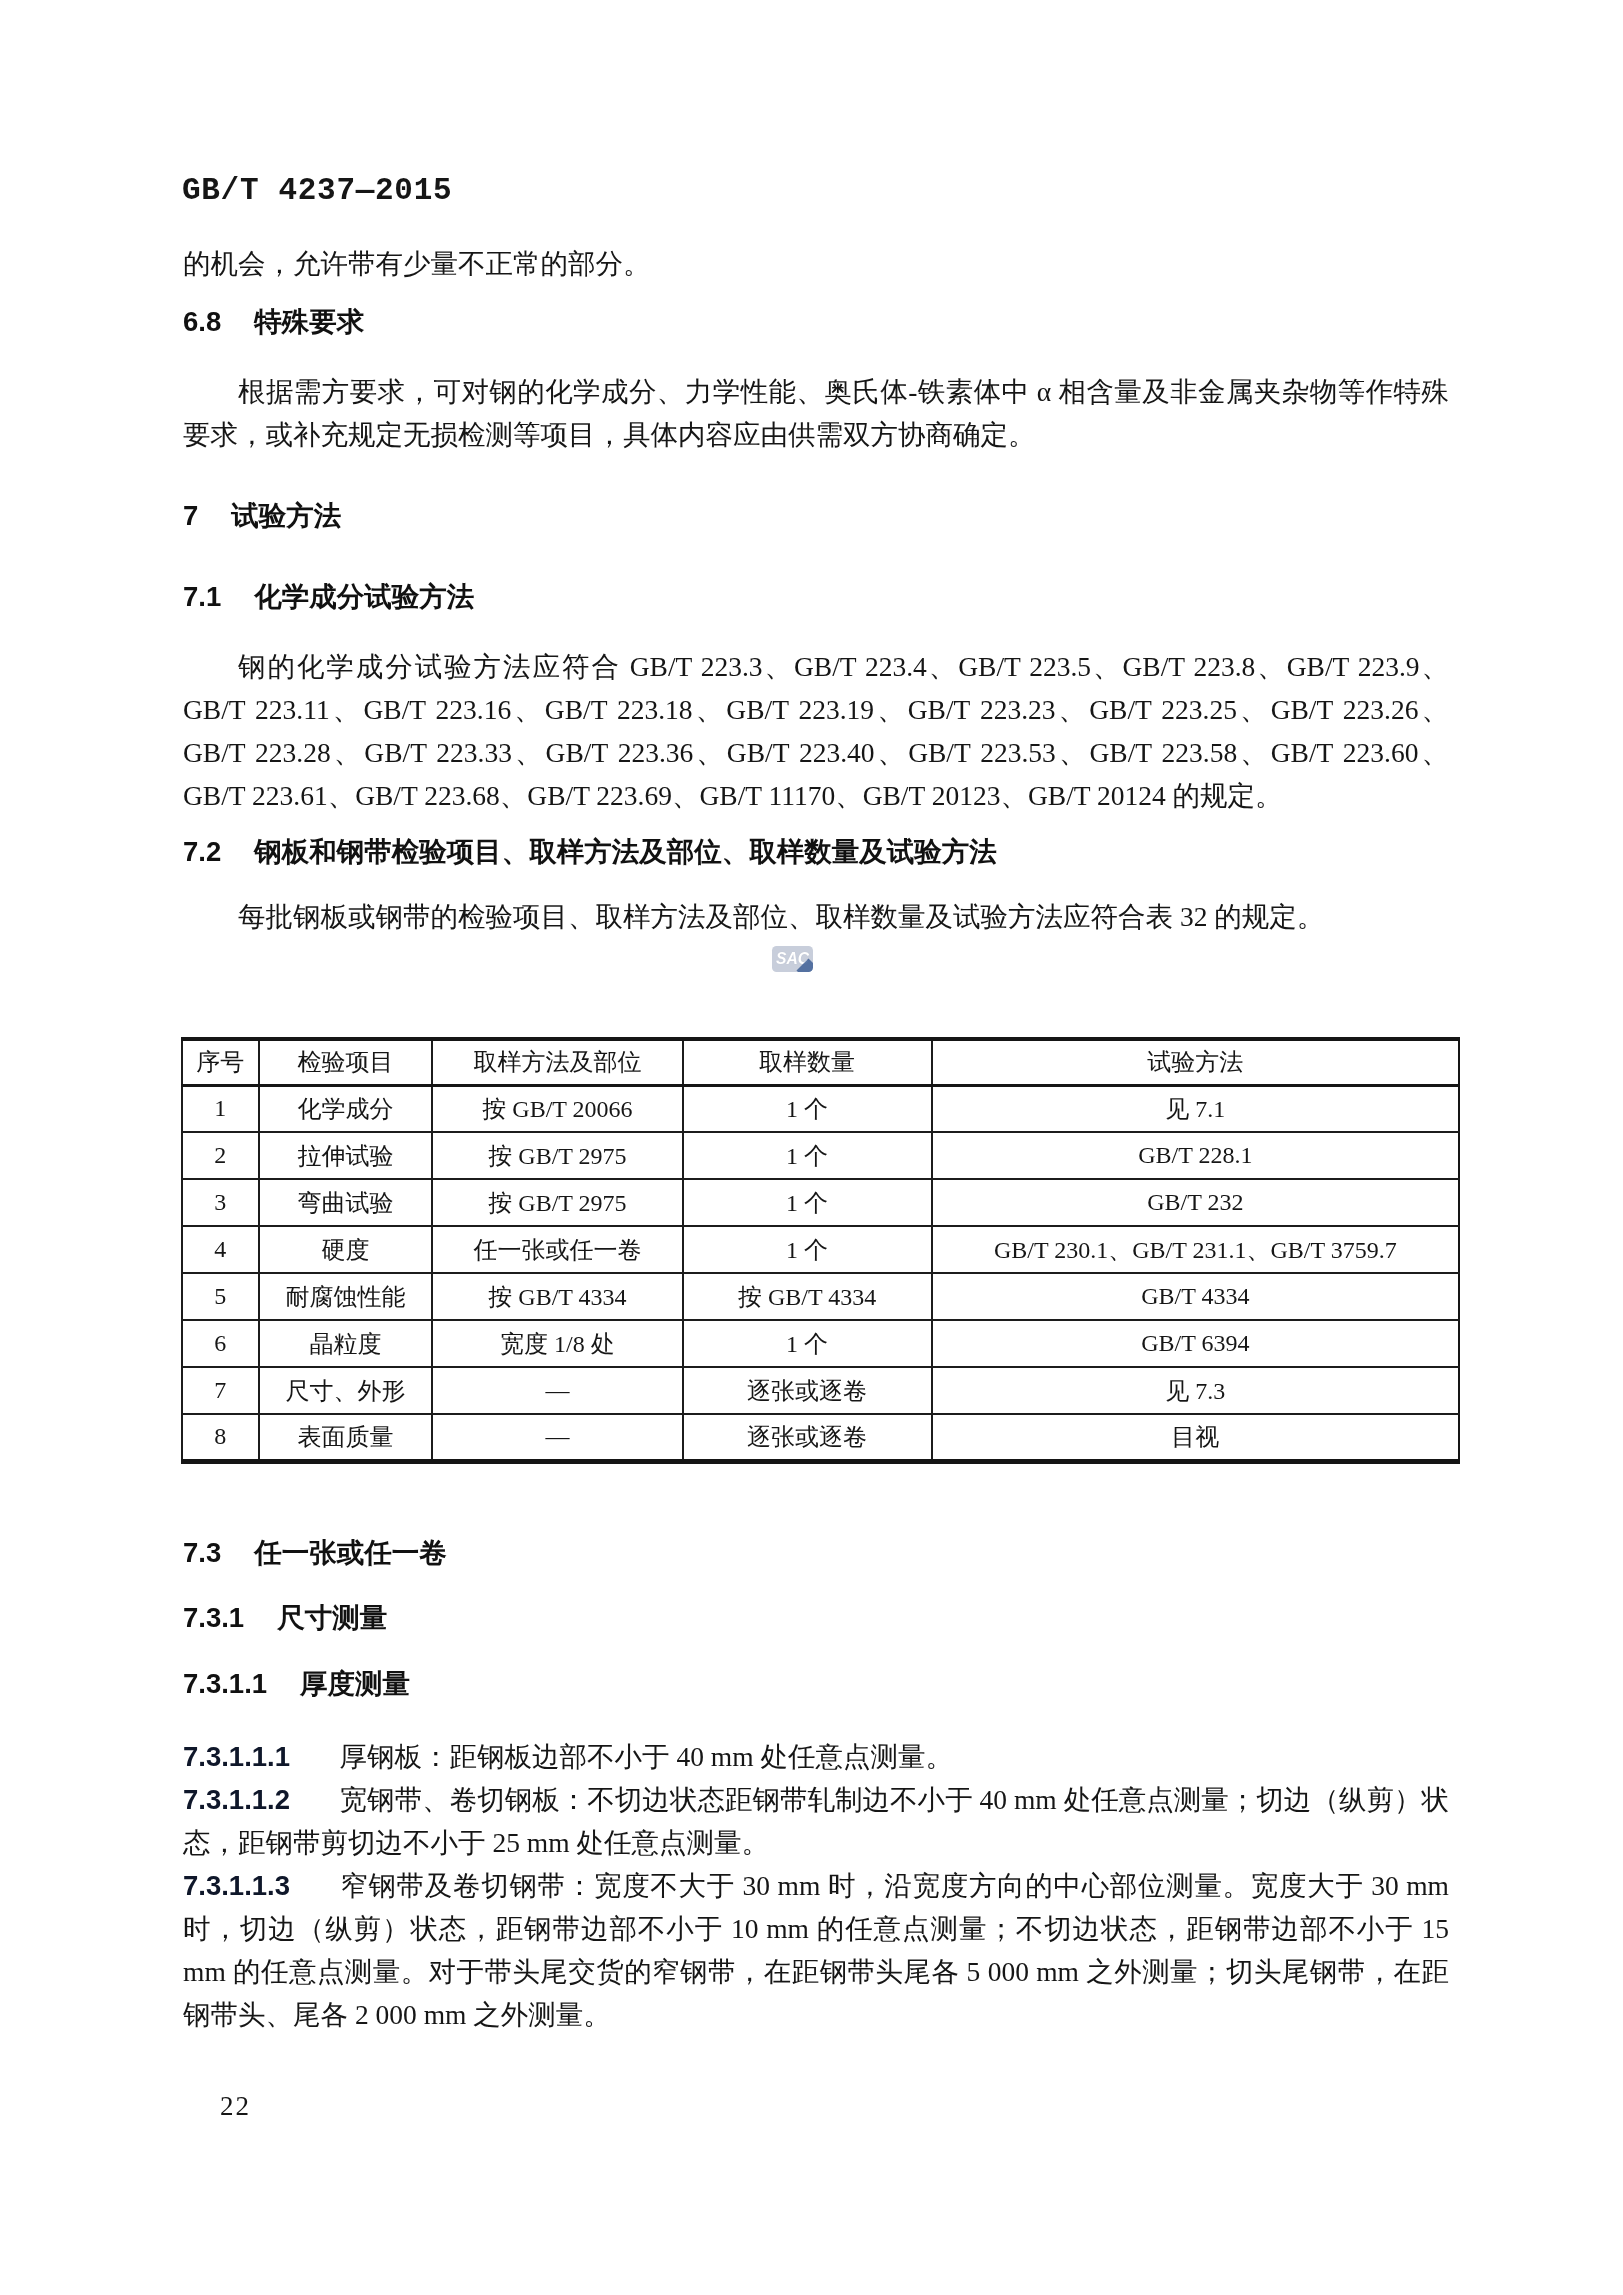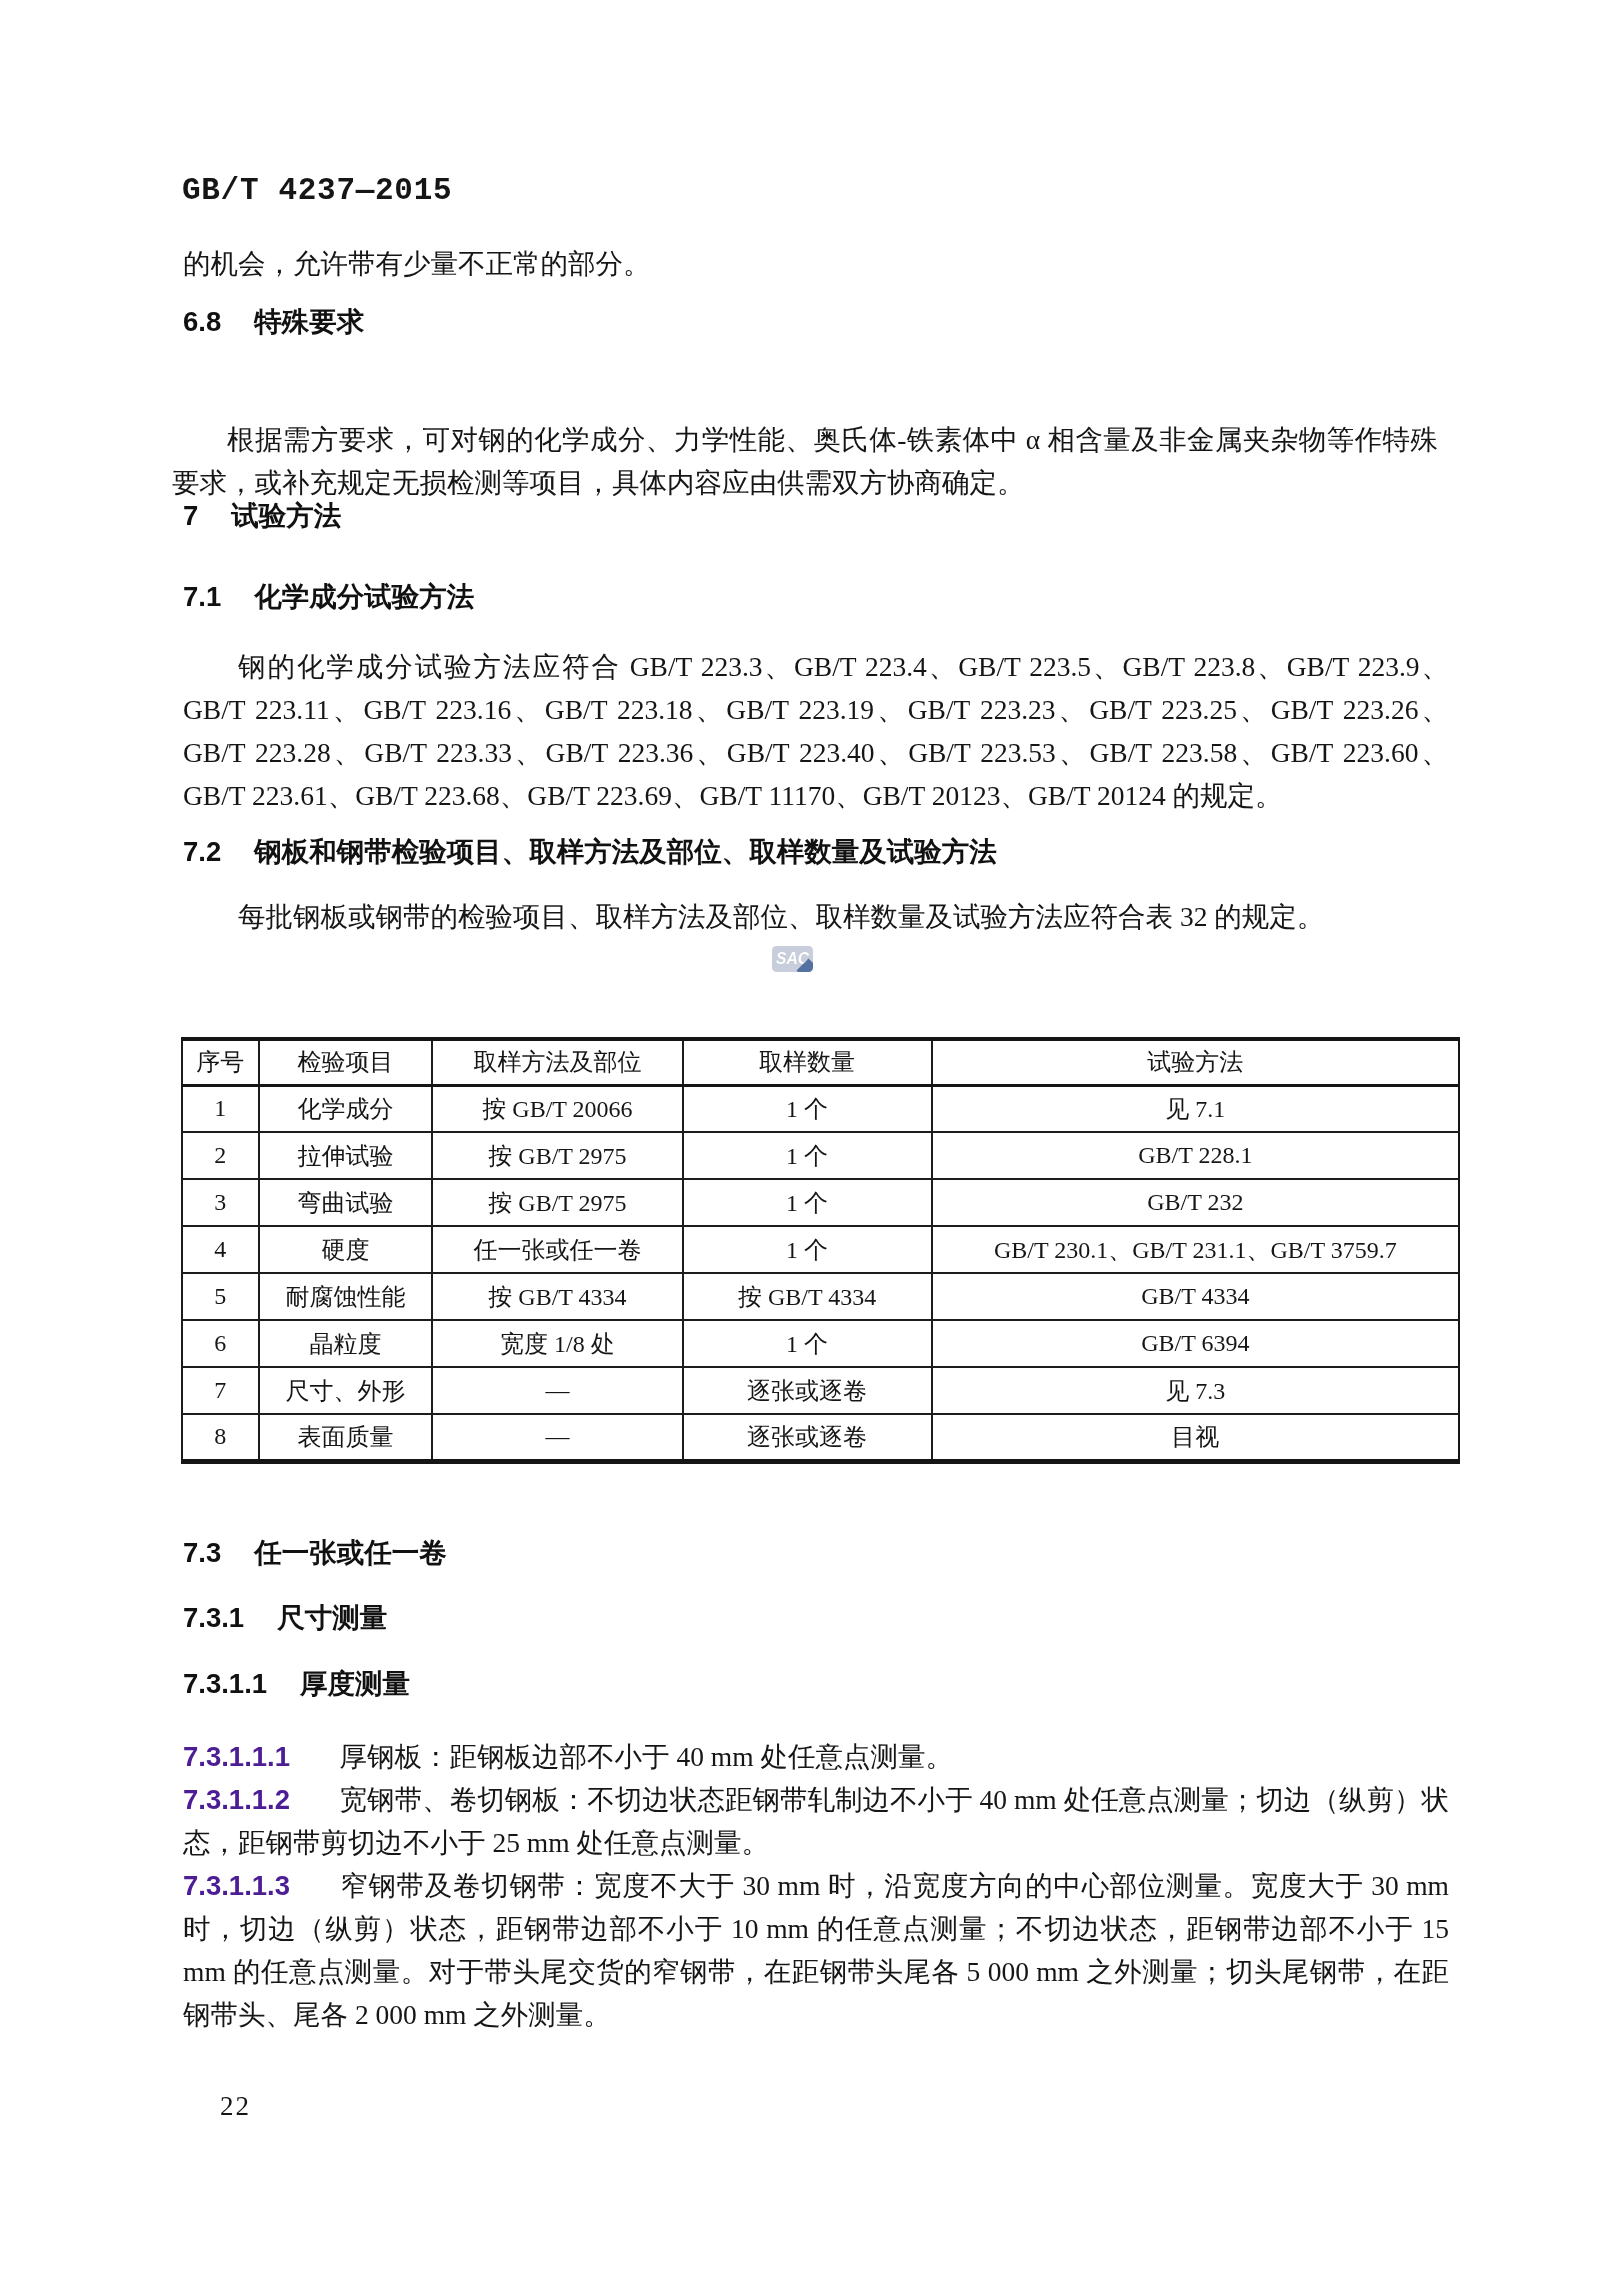--- a/index.html
+++ b/index.html
@@ -23,21 +23,21 @@
     white-space: nowrap;
   }
 
   .bodytext {
     font-size: 27.5px;
     line-height: 43px;
     text-align: justify;
     color: #161616;
   }
   .intro   { left: 183px; top: 243px; width: 1266px; line-height: 42px; }
-  .p-s68   { left: 172px; top: 370px; width: 1266px; text-indent: 2em; margin-top: 48px; }
+  .p-s68   { left: 183px; top: 370px; width: 1266px; text-indent: 2em; }
   .p-s71   { left: 183px; top: 645px; width: 1266px; text-indent: 2em; }
   .p-s72   { left: 183px; top: 895px; width: 1266px; text-indent: 2em; }
 
   .heading {
     font-family: "Liberation Sans", "DejaVu Sans", sans-serif;
     font-weight: bold;
     font-size: 27.5px;
     line-height: 34px;
     white-space: nowrap;
     color: #111111;
@@ -121,21 +121,21 @@
     left: 183px; top: 1735px; width: 1266px;
     font-size: 27.5px; line-height: 43px;
     text-align: justify;
   }
   .clauses p { margin: 0; }
   .clause-num {
     font-family: "Liberation Sans", "DejaVu Sans", sans-serif;
     font-weight: bold;
     margin-right: 1.8em;
     white-space: nowrap;
-    color: #4c1d95;
+    color: #0f172a;
   }
 
   .page-number {
     left: 220px; top: 2091px;
     font-size: 27px;
     font-family: "Liberation Serif", "DejaVu Serif", serif;
     letter-spacing: 2px;
   }
 </style>
 </head>

